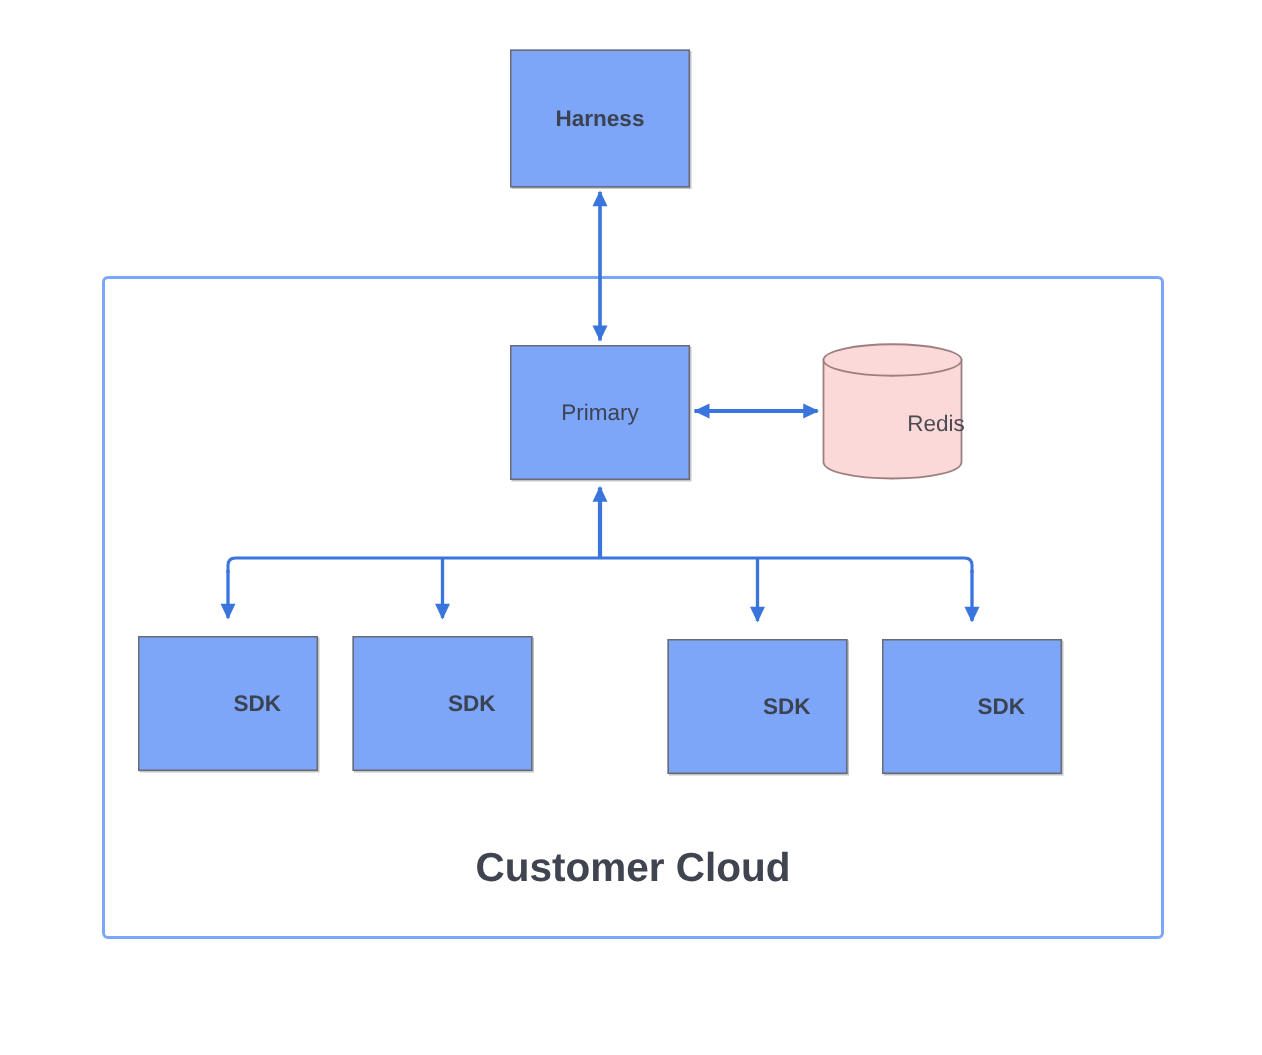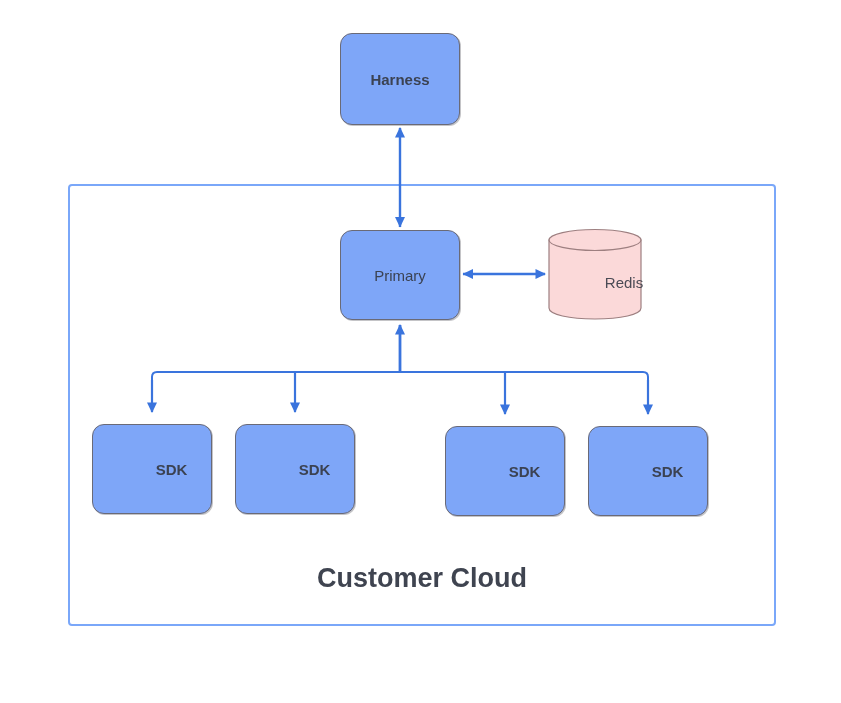--- a/index.html
+++ b/index.html
@@ -21,21 +21,21 @@
     position: absolute;
     left: 0;
     top: 0;
     width: 841px;
     height: 703px;
   }
   .node-box {
     position: absolute;
     background: #7ea6f8;
     border: 1px solid #6a6a77;
-    border-radius: 12px;
+    border-radius: 0;
     box-sizing: border-box;
     display: flex;
     align-items: center;
     justify-content: center;
     color: #3b4252;
     text-align: center;
     box-shadow: 1px 1px 0 0 rgba(60,60,70,0.30);
   }
   .node-box.bold {
     font-weight: bold;

